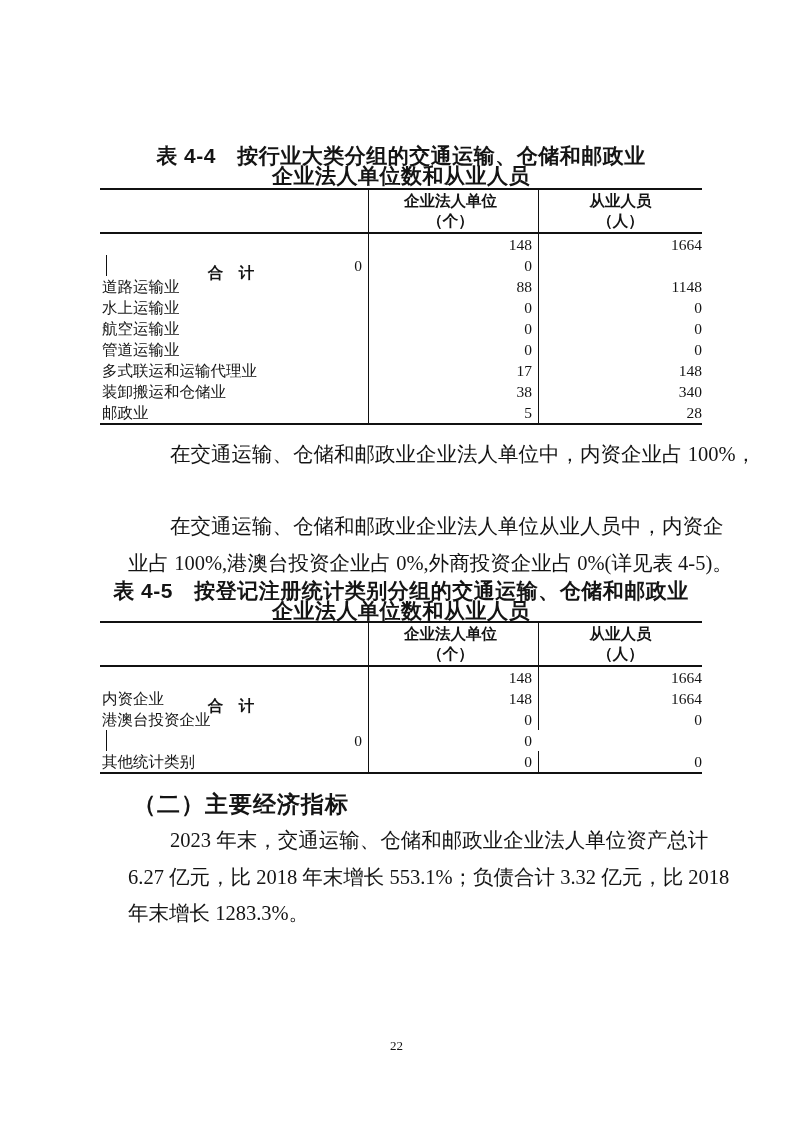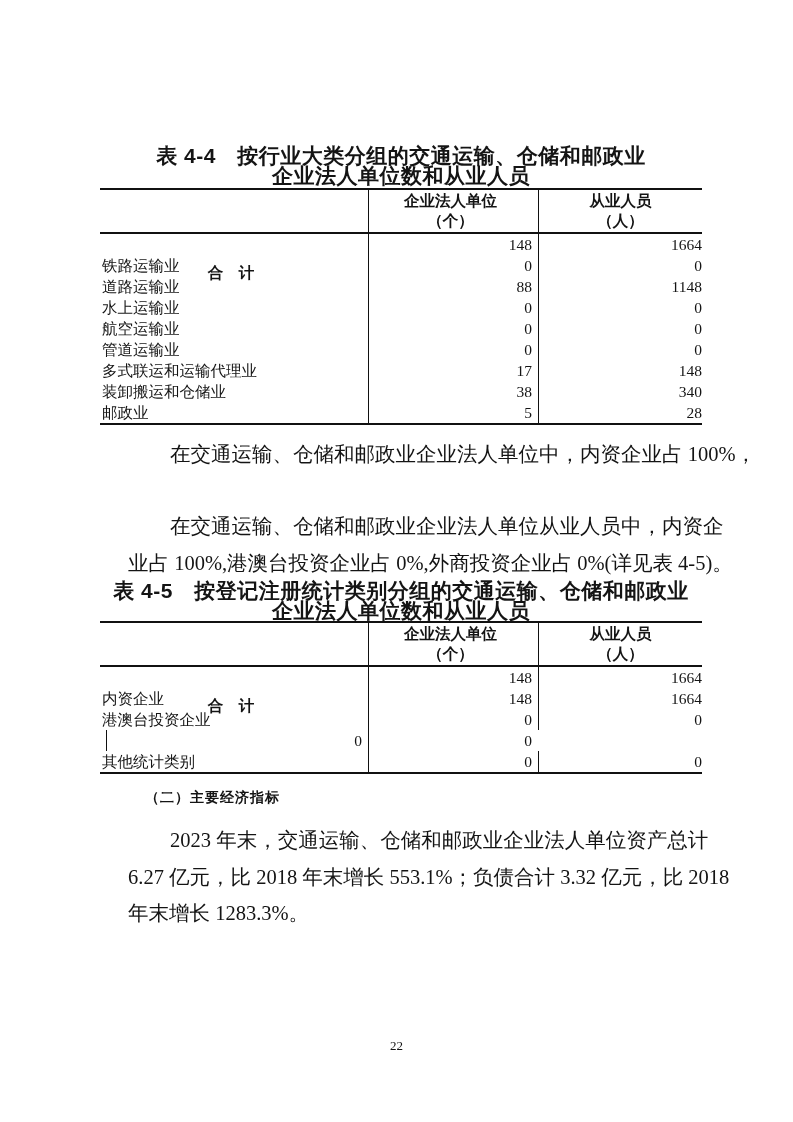--- a/index.html
+++ b/index.html
@@ -80,26 +80,26 @@
     line-height: 34px;
     text-align: justify;
     text-align-last: justify;
     white-space: nowrap;
     margin-left: 28px;
   }
   .pline.first { padding-left: 42px; }
   .pline.last { text-align-last: left; }
 
   .section-heading {
-    left: 100px; width: 602px;
+    left: 88px; width: 602px;
     padding-left: 45px;
     box-sizing: border-box;
     font-family: "Liberation Sans", sans-serif;
     font-weight: bold;
-    font-size: 14px;
+    font-size: 23px;
     letter-spacing: 1px;
     white-space: nowrap;
   }
 
   .page-num {
     left: 0; width: 793px;
     text-align: center;
     font-size: 13px;
     font-family: "Liberation Serif", serif;
   }
@@ -121,21 +121,20 @@
       <div>从业人员</div>
       <div>（人）</div>
     </div>
   </div>
   <div class="trow">
     <div class="cell-label total-label">合　计</div>
     <div class="cell-num vline">148</div>
     <div class="cell-num vline">1664</div>
   </div>
   <div class="trow">
-    <div class="cell-label">铁路运输业</div>
     <div class="cell-num vline">0</div>
     <div class="cell-num vline">0</div>
   </div>
   <div class="trow">
     <div class="cell-label">道路运输业</div>
     <div class="cell-num vline">88</div>
     <div class="cell-num vline">1148</div>
   </div>
   <div class="trow">
     <div class="cell-label">水上运输业</div>

